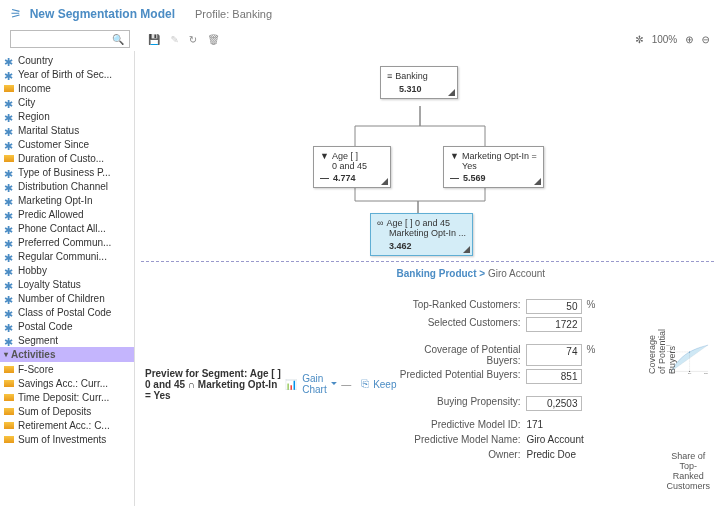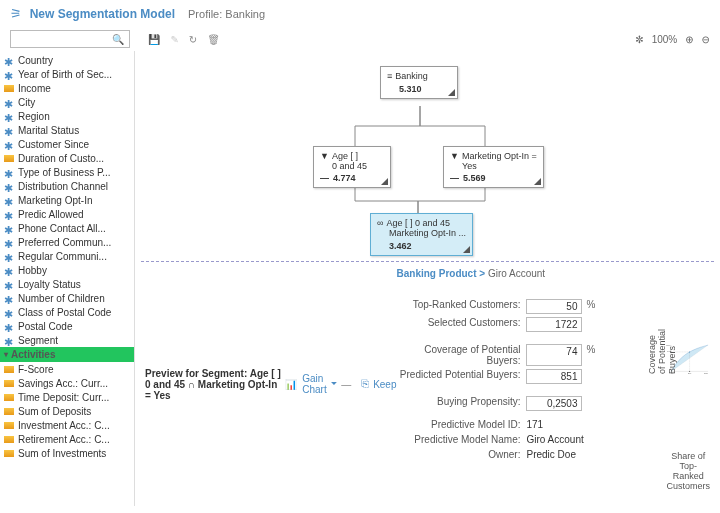--- a/index.html
+++ b/index.html
@@ -1,35 +1,35 @@
 <!DOCTYPE html>
 <html><head>
 <meta charset="utf-8">
 <style>
 *{box-sizing:border-box;margin:0;padding:0;font-family:Arial,sans-serif}
 body{background:#fff;font-size:10px;color:#333;width:720px;height:513px;overflow:hidden;position:relative}
 .header{display:flex;align-items:center;padding:6px 10px;gap:8px}
 .header .icon{color:#4b8cc4;font-size:13px}
 .header .title{color:#4b8cc4;font-weight:bold;font-size:12px}
-.header .profile{color:#757575;font-size:11px;margin-left:5px}
+.header .profile{color:#757575;font-size:11px;margin-left:12px}
 .topbar{display:flex;align-items:center;padding:3px 10px;gap:8px}
 .search{display:flex;align-items:center;border:1px solid #bbb;height:18px;width:120px;padding:0 4px}
 .search input{border:none;outline:none;width:100%;font-size:10px}
 .toolbar-icons{display:flex;gap:10px;margin-left:10px;color:#888}
 .toolbar-icons span{cursor:pointer}
 .zoom{margin-left:auto;display:flex;align-items:center;gap:8px;color:#666}
 .main{display:flex;height:455px}
 .sidebar{width:135px;border-right:1px solid #ddd;overflow-y:auto;padding:2px 0;background:#fff}
 .sidebar::-webkit-scrollbar{width:8px}
 .sidebar::-webkit-scrollbar-thumb{background:#ccc}
 .tree-item{display:flex;align-items:center;padding:1.5px 4px;gap:4px;cursor:pointer;white-space:nowrap;overflow:hidden;text-overflow:ellipsis}
 .tree-icon{width:10px;height:8px;display:inline-block;flex-shrink:0}
 .ti-globe{color:#4b8cc4}
 .ti-bar{background:linear-gradient(#f9c441,#e89a1a);width:10px;height:7px}
-.tree-group{background:#22c55e;padding:2px 4px;display:flex;align-items:center;gap:3px;font-weight:bold;color:#555}
+.tree-group{background:#c4b5fd;padding:2px 4px;display:flex;align-items:center;gap:3px;font-weight:bold;color:#555}
 .tree-group::before{content:"▾";font-size:8px}
 .content{flex:1;display:flex;flex-direction:column;position:relative}
 .canvas{height:210px;position:relative;overflow:visible}
 .node{position:absolute;background:#fff;border:1px solid #999;box-shadow:1px 1px 2px rgba(0,0,0,.2);padding:4px 6px;font-size:9px;min-width:78px}
 .node.selected{background:#d4edf7;border-color:#5faed4}
 .node .ntitle{display:flex;align-items:center;gap:3px;color:#333;font-weight:normal}
 .node .nval{font-weight:bold;padding:3px 0 0 12px}
 .node .corner{position:absolute;right:2px;bottom:2px;width:0;height:0;border-left:7px solid transparent;border-bottom:7px solid #555}
 svg.tree-lines{position:absolute;top:0;left:0;width:100%;height:100%;pointer-events:none}
 .divider{border-top:1px dashed #99c;margin:0 6px}
@@ -181,24 +181,20 @@
       <div class="tree-item">
         <span class="tree-icon ti-bar"></span>
         <span>Time Deposit: Curr...</span>
       </div>
       <div class="tree-item">
         <span class="tree-icon ti-bar"></span>
         <span>Sum of Deposits</span>
       </div>
       <div class="tree-item">
         <span class="tree-icon ti-bar"></span>
-        <span>Investment Acc.: C...</span>
-      </div>
-      <div class="tree-item">
-        <span class="tree-icon ti-bar"></span>
         <span>Retirement Acc.: C...</span>
       </div>
       <div class="tree-item">
         <span class="tree-icon ti-bar"></span>
         <span>Sum of Investments</span>
       </div>
     </div>
 
   <div class="content">
     <div class="canvas">

